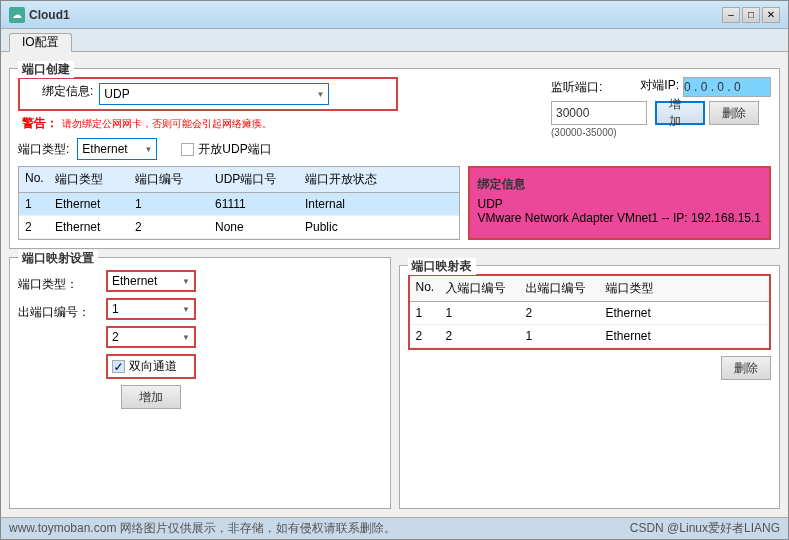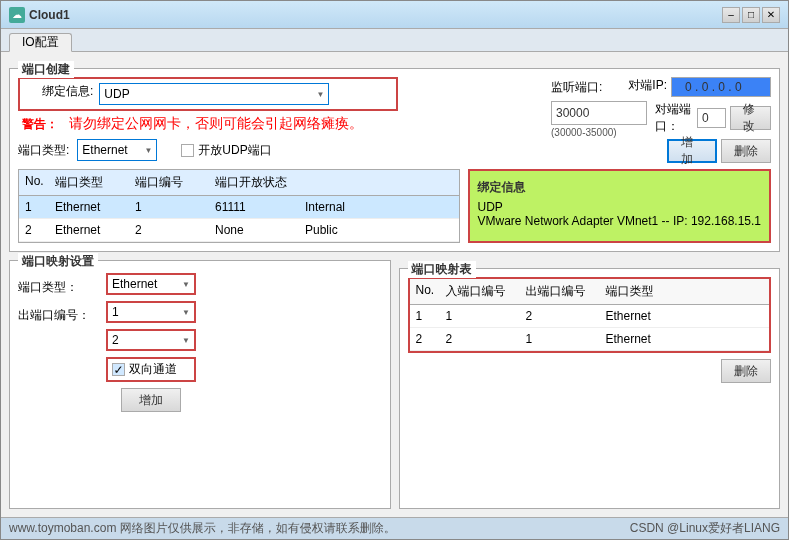--- a/index.html
+++ b/index.html
@@ -17,22 +17,22 @@
     .tab-bar { background: #e0e8f0; padding: 4px 8px 0; border-bottom: 1px solid #aaa; }
     .tab { display: inline-block; padding: 0 12px; background: #c8daea; border: 1px solid #aaa; border-bottom: none; cursor: pointer; border-radius: 3px 3px 0 0; color: #333; }
     .tab.active { background: #f0f0f0; border-bottom: 1px solid #f0f0f0; color: #000; margin-bottom: -1px; }
     
     .content { flex: 1; padding: 8px; display: flex; flex-direction: column; gap: 8px; overflow: hidden; }
     .section-title { position: absolute; top: -8px; left: 8px; background: white; padding: 0 4px; font-weight: bold; color: #333; }
     
     .select-box { height: 22px; border: 1px solid #0078d7; background: white; padding: 0 4px; cursor: pointer; display: flex; align-items: center; justify-content: space-between; }
     .select-arrow { color: #666; font-size: 8px; }
     
-    .warning-text { color: red; font-size: 14px; margin-left: 7px; }
-    .ip-field { width: 100px; height: 20px; border: 1px solid #aaa; background: #3b82f6; display: flex; align-items: center; padding: 0 13px; color: #333; }
+    .warning-text { color: red; font-size: 10px; }
+    .ip-field { width: 88px; height: 20px; border: 1px solid #aaa; background: #7dd3fc; display: flex; align-items: center; padding: 0 0; color: #333; }
     .input-field { height: 20px; border: 1px solid #aaa; background: white; padding: 0 4px; color: #333; display: flex; align-items: center; }
     
     .btn { height: 24px; padding: 0 12px; border: 1px solid #aaa; background: linear-gradient(to bottom, #f0f0f0, #d8d8d8); cursor: pointer; color: #333; display: flex; align-items: center; justify-content: center; }
     .btn-primary { border: 2px solid #0078d7; background: linear-gradient(to bottom, #e8f0f8, #d0e0f0); }
     .checkbox { width: 13px; height: 13px; border: 1px solid #aaa; background: white; display: flex; align-items: center; justify-content: center; }
     
     .table-area { border: 1px solid #aaa; background: white; }
     .table-header { background: #ddeeff; display: flex; border-bottom: 1px solid #aaa; padding: 2px 0; }
     .table-row { display: flex; border-bottom: 1px solid #eee; padding: 2px 0; }
     .table-row.selected { background: #cce8ff; }
@@ -121,61 +121,57 @@
                 <div class="ip-field">0 . 0 . 0 . 0</div>
               </div>
             </div>
           </div>
           <div style="display: flex; gap: 4px;">
             <div>
               <div class="input-field" style="width: 96px; height: 24px;">30000</div>
               <div style="color: #555; font-size: 10px; margin-top: 2px;">(30000-35000)</div>
             </div>
             <div style="display: flex; flex-direction: column; gap: 4px; margin-left: 4px;">
-              <div style="display: flex; align-items: center; gap: 4px;">
-                <span>对端端口：</span>
-                <div class="input-field" style="width: 40px;">0</div>
-                <div class="btn">修改</div>
-              </div>
               <div style="display: flex; gap: 4px; justify-content: flex-end;">
                 <div class="btn btn-primary" style="width: 50px;">增加</div>
                 <div class="btn" style="width: 50px;">删除</div>
               </div>
             </div>
           </div>
         </div>
       </div>
 
       <div style="display: flex; gap: 8px; margin-top: 6px; position: relative;">
         <div style="flex: 1;">
           <div class="table-area">
             <div class="table-header">
               <div class="col col-no">No.</div>
               <div class="col col-type">端口类型</div>
               <div class="col col-port">端口编号</div>
+              <div class="col col-udp">UDP端口号</div>
               <div class="col col-status">端口开放状态</div>
             </div>
             <div class="table-row selected">
               <div class="col col-no">1</div>
               <div class="col col-type">Ethernet</div>
               <div class="col col-port">1</div>
               <div class="col col-udp">61111</div>
               <div class="col col-status">Internal</div>
             </div>
             <div class="table-row">
               <div class="col col-no">2</div>
               <div class="col col-type">Ethernet</div>
               <div class="col col-port">2</div>
               <div class="col col-udp">None</div>
               <div class="col col-status">Public</div>
             </div>
           </div>
         </div>
 
-        <div style="border: 2px solid #cc4444; padding: 8px; min-width: 230px; background: #bef264;">
+        <div style="border: 2px solid #cc4444; padding: 8px; min-width: 230px; background: #ec4899;">
           <div class="binding-info-title">绑定信息</div>
           <div>UDP</div>
           <div>VMware Network Adapter VMnet1 -- IP: 192.168.15.1</div>
         </div>
       </div>
     </div>
 
     <div style="display: flex; gap: 8px; flex: 1;">
 
       <div style="flex: 1; border: 1px solid #aaa; background: white; padding: 8px; position: relative; margin-top: 0;">

